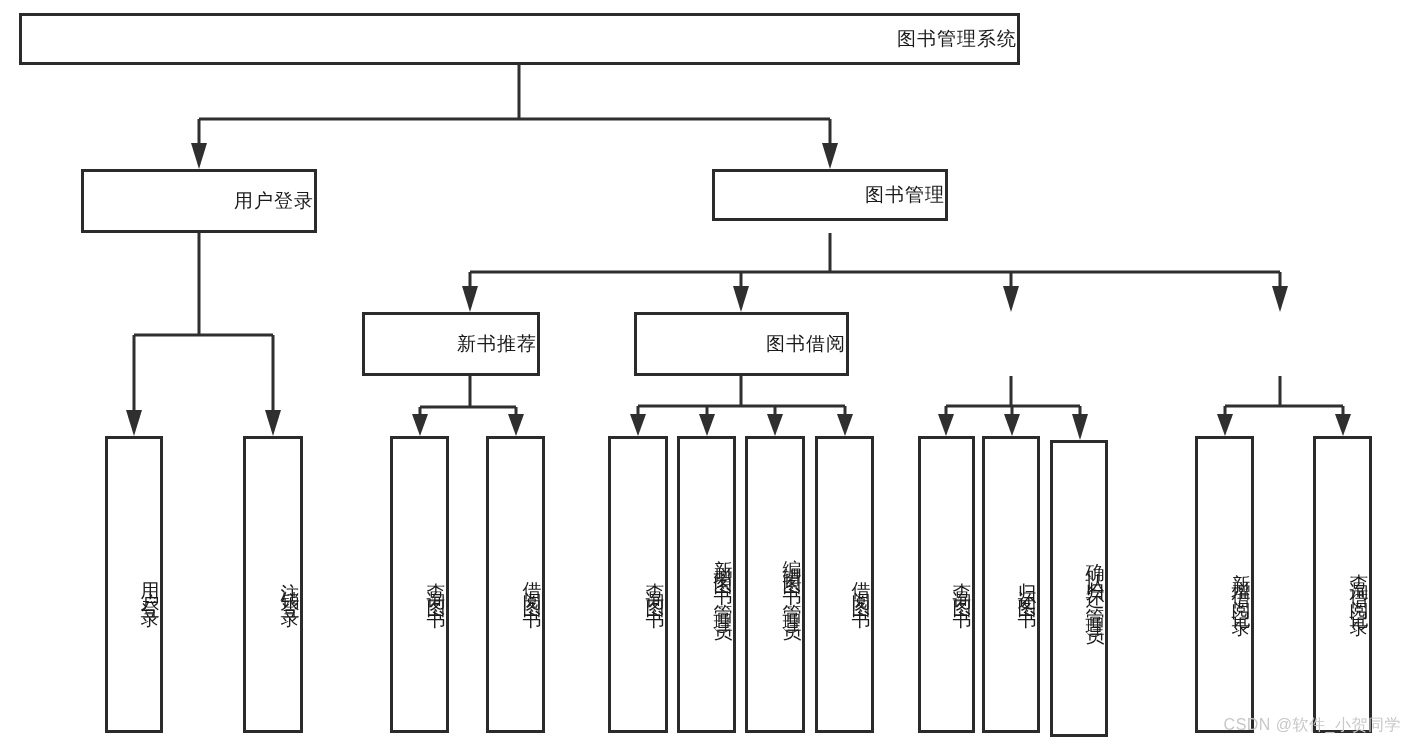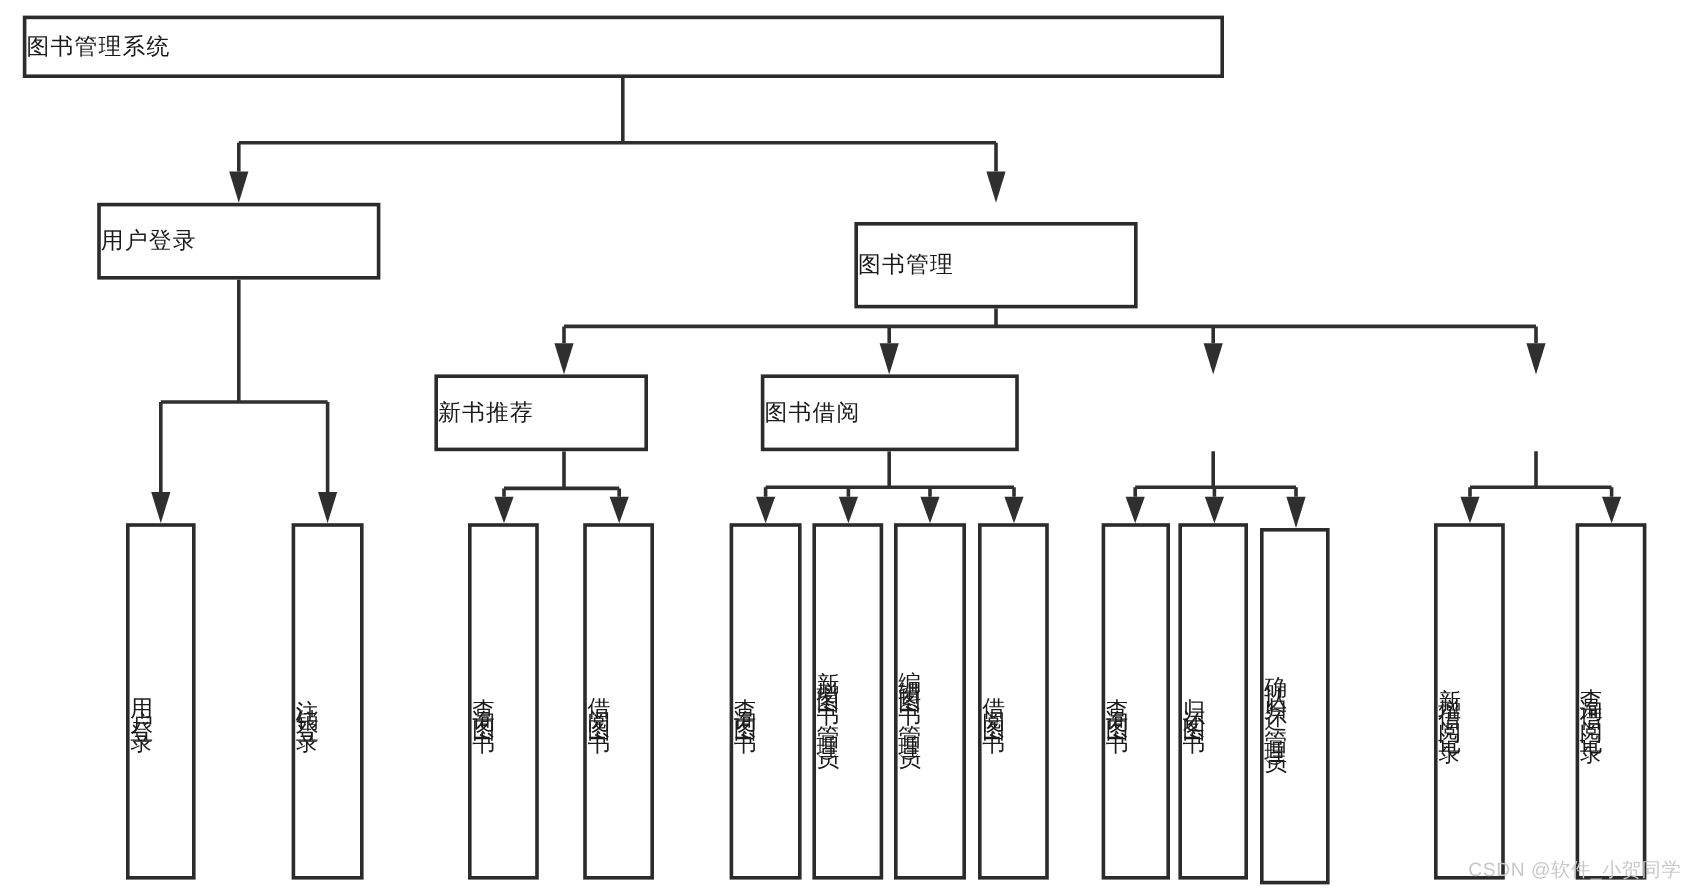--- a/index.html
+++ b/index.html
@@ -5,21 +5,21 @@
   html,body{margin:0;padding:0;background:#ffffff;}
   .stage{
     position:relative;width:1405px;height:747px;background:#ffffff;overflow:hidden;
     font-family:"Liberation Sans","DejaVu Sans",sans-serif;color:#1a1a1a;
   }
   .wires{position:absolute;left:0;top:0;width:1405px;height:747px;z-index:1;}
   .wires path{stroke:#2f2f2f;stroke-width:3;fill:none;}
   .wires polygon{fill:#2f2f2f;stroke:none;}
   .node{
     position:absolute;background:#ffffff;border:3px solid #2b2b2b;box-sizing:border-box;
-    display:flex;align-items:center;justify-content:flex-start;z-index:2;
+    display:flex;align-items:center;justify-content:flex-end;z-index:2;
   }
   .node.h .lbl{font-size:19px;letter-spacing:1px;white-space:nowrap;}
   .node.v .lbl{
     writing-mode:vertical-rl;text-orientation:mixed;
     font-size:19px;letter-spacing:9px;line-height:1;white-space:nowrap;
   }
   .watermark{
     position:absolute;right:4px;top:715px;z-index:5;
     font-size:16px;color:#c8c8c8;letter-spacing:0.5px;white-space:nowrap;
   }
@@ -65,21 +65,21 @@
     <polygon points="1335,414 1351,414 1343,436"></polygon>
   </svg>
 
   <div class="node h" style="left:19px;top:13px;width:1001px;height:52px">
     <span class="lbl">图书管理系统</span>
   </div>
 
   <div class="node h" style="left:81px;top:169px;width:236px;height:64px">
     <span class="lbl">用户登录</span>
   </div>
-  <div class="node h" style="left:712px;top:185px;width:236px;height:72px">
+  <div class="node h" style="left:712px;top:169px;width:236px;height:52px">
     <span class="lbl">图书管理</span>
   </div>
 
   <div class="node h" style="left:362px;top:312px;width:178px;height:64px">
     <span class="lbl">新书推荐</span>
   </div>
   <div class="node h" style="left:634px;top:312px;width:215px;height:64px">
     <span class="lbl">图书借阅</span>
   </div>
 

